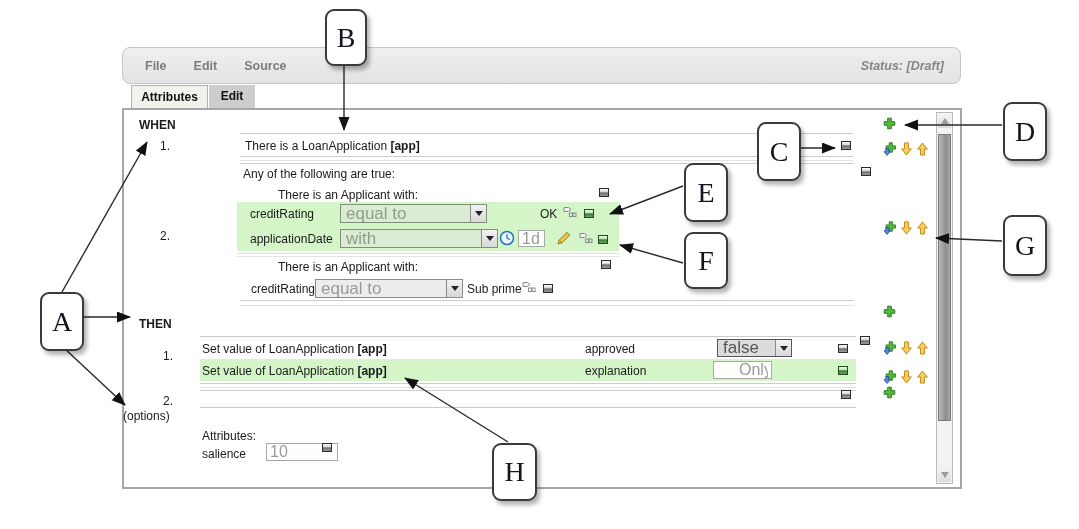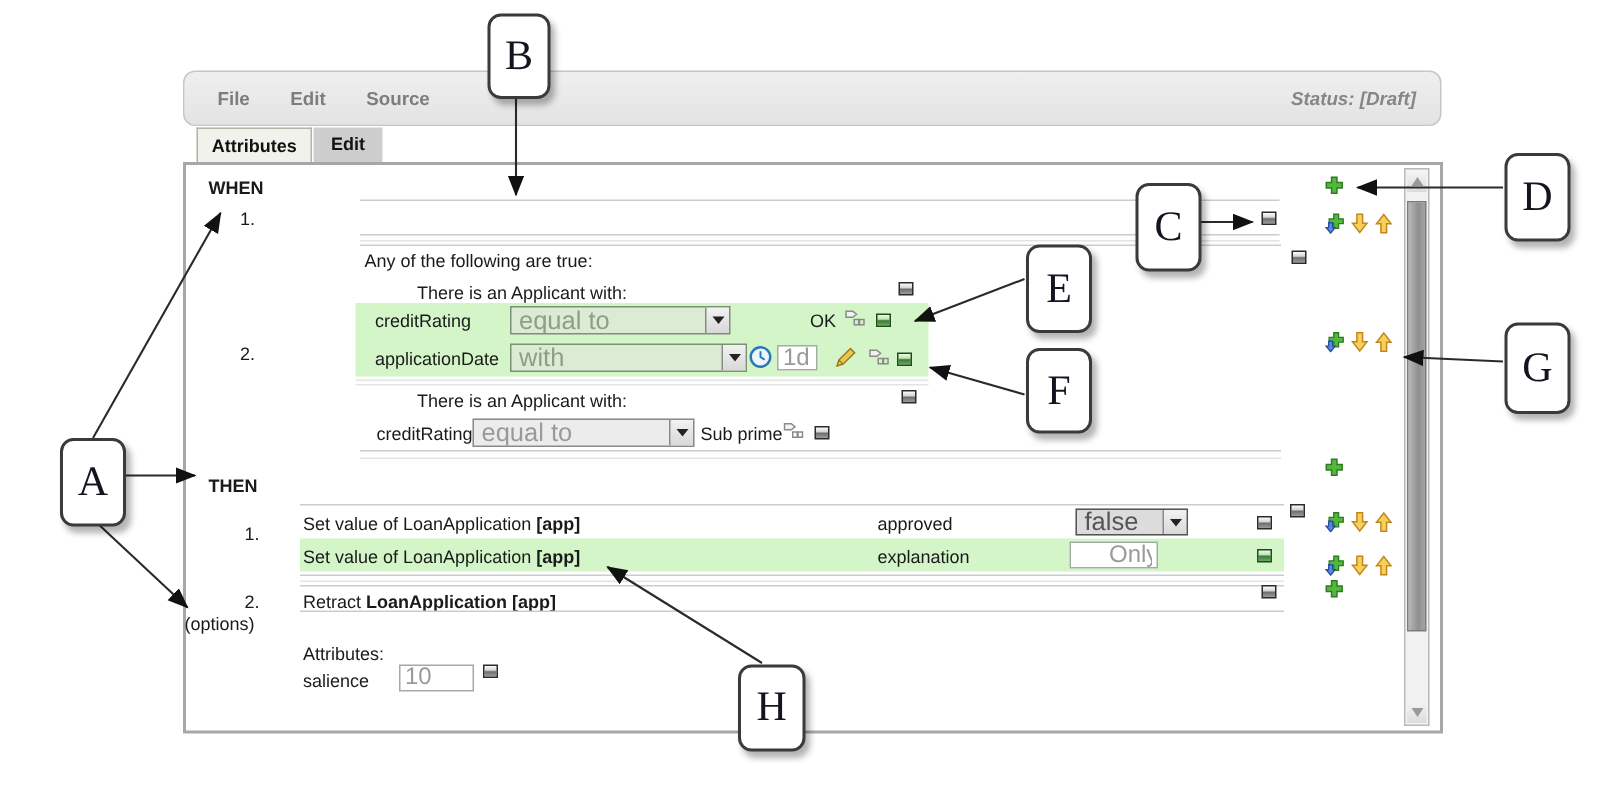--- a/index.html
+++ b/index.html
@@ -81,20 +81,21 @@
 
   <div class="tab tab-attributes">Attributes</div>
   <div class="tab tab-edit">Edit</div>
 
   <div class="panel"></div>
 
   <div class="txt bold" style="left:139px;top:118px;">WHEN</div>
   <div class="txt" style="left:160px;top:139px;">1.</div>
 
   <div class="hline" style="left:240px;top:133px;width:613px;"></div>
+  <div class="txt" style="left:245px;top:139px;"><span>There is a LoanApplication</span>&nbsp;<span class="bold">[app]</span></div>
   <div class="hline" style="left:240px;top:156px;width:613px;"></div>
   <div class="hline lt" style="left:240px;top:160px;width:613px;"></div>
   <div class="sq" style="left:841px;top:141px;"></div>
 
   <div class="hline" style="left:240px;top:163px;width:614px;"></div>
   <div class="txt" style="left:243px;top:167px;">Any of the following are true:</div>
   <div class="sq" style="left:861px;top:167px;"></div>
 
   <div class="txt" style="left:278px;top:188px;">There is an Applicant with:</div>
   <div class="sq" style="left:599px;top:188px;"></div>
@@ -194,30 +195,29 @@
   <div class="txt" style="left:585px;top:364px;">explanation</div>
   <input class="tin" style="left: 713px; top: 361px; width: 59px; height: 18px; padding-left: 25px;" value="Only AA">
   <div class="sq green" style="left:838px;top:366px;"></div>
 
   <div class="txt" style="left:163px;top:349px;">1.</div>
 
   <div class="hline" style="left:200px;top:383px;width:656px;"></div>
   <div class="hline lt" style="left:200px;top:387px;width:656px;"></div>
 
   <div class="hline" style="left:200px;top:390px;width:656px;"></div>
-  <div class="txt" style="left:202px;top:394px;"><span>Retract </span><span class="bold">LoanApplication [app]</span></div>
   <div class="sq" style="left:841px;top:390px;"></div>
   <div class="hline" style="left:200px;top:407px;width:656px;"></div>
   <div class="txt" style="left:163px;top:394px;">2.</div>
 
   <div class="txt" style="left:123px;top:409px;">(options)</div>
 
   <div class="txt" style="left:202px;top:429px;">Attributes:</div>
   <div class="txt" style="left:202px;top:447px;">salience</div>
-  <input class="tin" style="left: 266px; top: 443px; width: 50px; height: 18px;" value="10">
+  <input class="tin" style="left: 266px; top: 443px; width: 72px; height: 18px;" value="10">
   <div class="sq" style="left:322px;top:443px;"></div>
 
   <span class="icon" style="left:883px;top:117px;">
     <svg width="13" height="13" viewBox="0 0 13 13">
         <path d="M4.7 1.2h3.6v3.5h3.5v3.6H8.3v3.5H4.7V8.3H1.2V4.7h3.5z" fill="#53b83e" stroke="#2f7d22" stroke-width="1"></path>
       </svg>
   </span>
 
   <span class="icon" style="left:883px;top:142px;">
     <svg width="14" height="14" viewBox="0 0 14 14">

